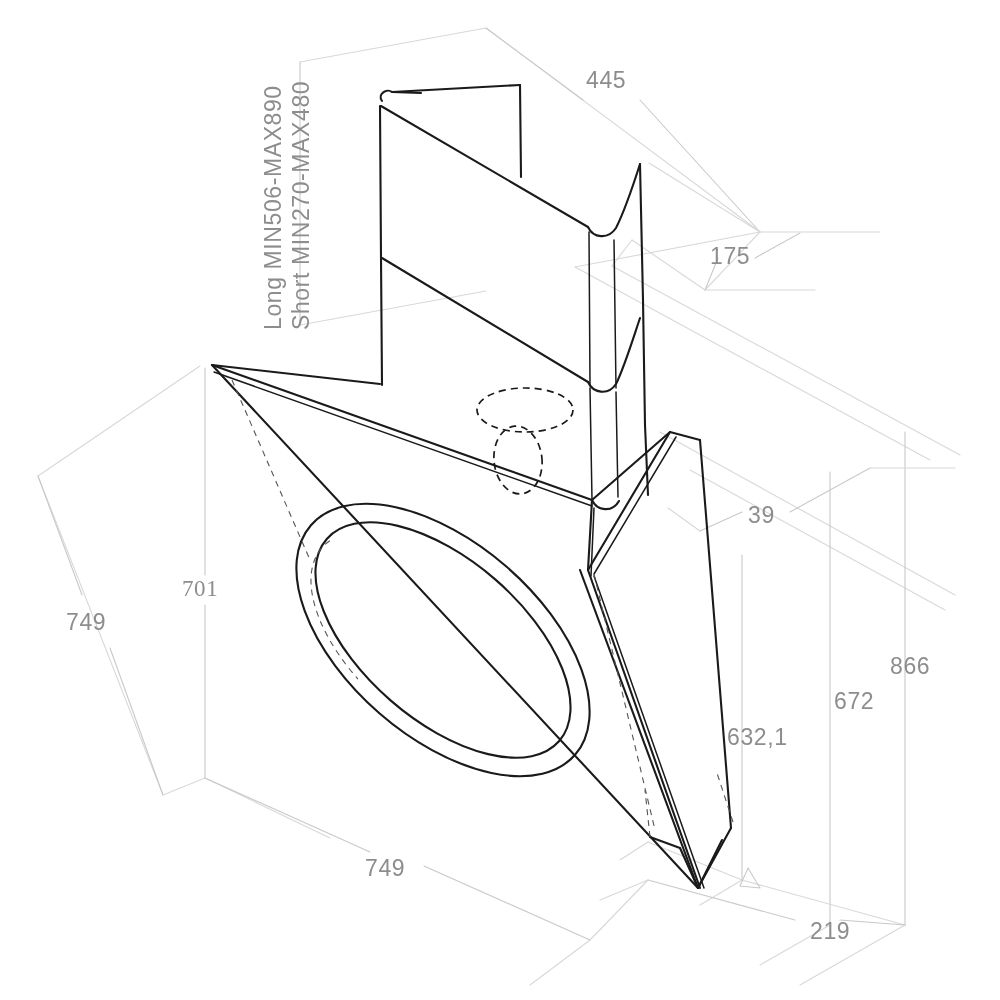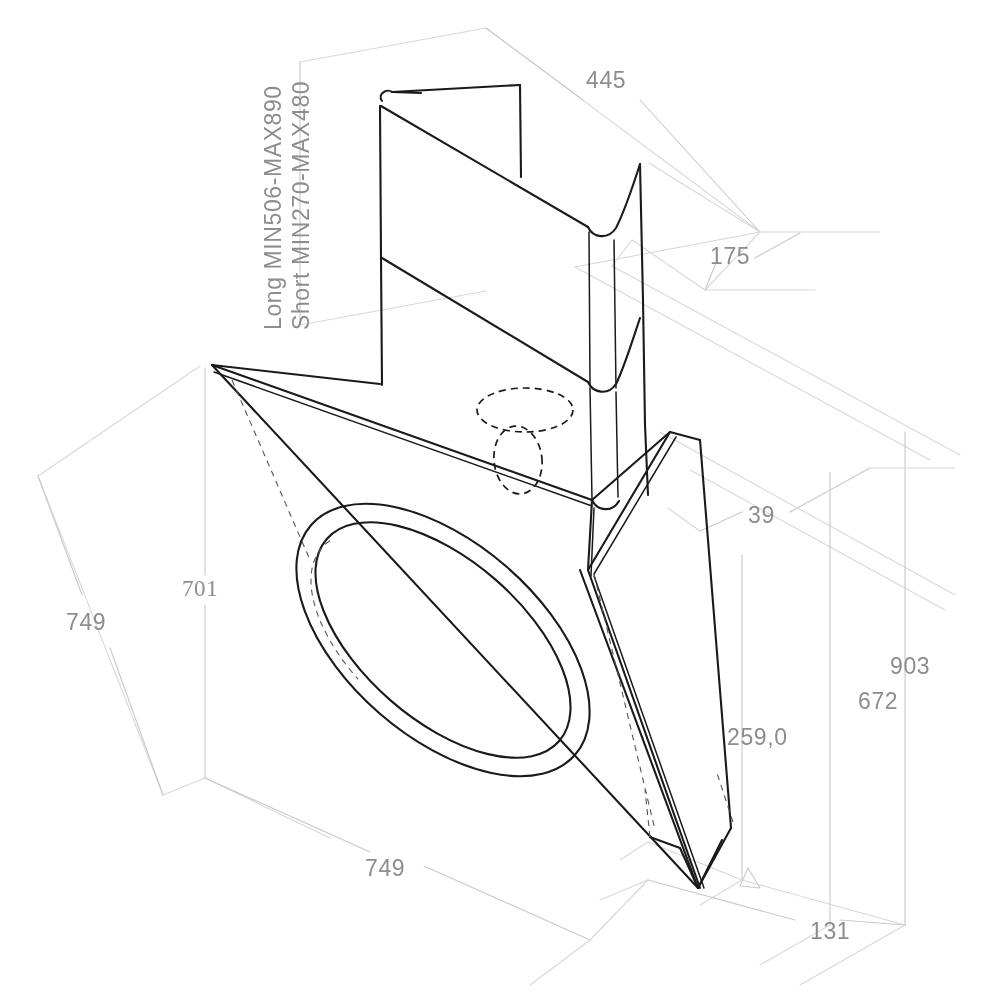--- a/index.html
+++ b/index.html
@@ -224,27 +224,27 @@
   <div class="dim-text vert" style="left:262px; top:330px;">Long MIN506-MAX890</div>
 
   <div class="dim-text vert" style="left:290px; top:330px;">Short MIN270-MAX480</div>
 
   <div class="dim-text" style="left:586px; top:69px;">445</div>
 
   <div class="dim-text" style="left:710px; top:245px;">175</div>
 
   <div class="dim-text" style="left:748px; top:504px;">39</div>
 
-  <div class="dim-text" style="left:890px; top:655px;">903</div>
-
-  <div class="dim-text" style="left:858px; top:690px;">672</div>
-
-  <div class="dim-text" style="left:727px; top:726px;">259,0</div>
+  <div class="dim-text" style="left:890px; top:655px;">866</div>
+
+  <div class="dim-text" style="left:834px; top:690px;">672</div>
+
+  <div class="dim-text" style="left:727px; top:726px;">632,1</div>
 
   <div class="dim-text" style="left:182px; top:577px;font-family:Liberation Serif, serif;">701</div>
 
   <div class="dim-text" style="left:66px; top:611px;">749</div>
 
   <div class="dim-text" style="left:365px; top:857px;">749</div>
 
-  <div class="dim-text" style="left:810px; top:920px;">131</div>
+  <div class="dim-text" style="left:810px; top:920px;">219</div>
 
 </div>
 
 </body></html>

